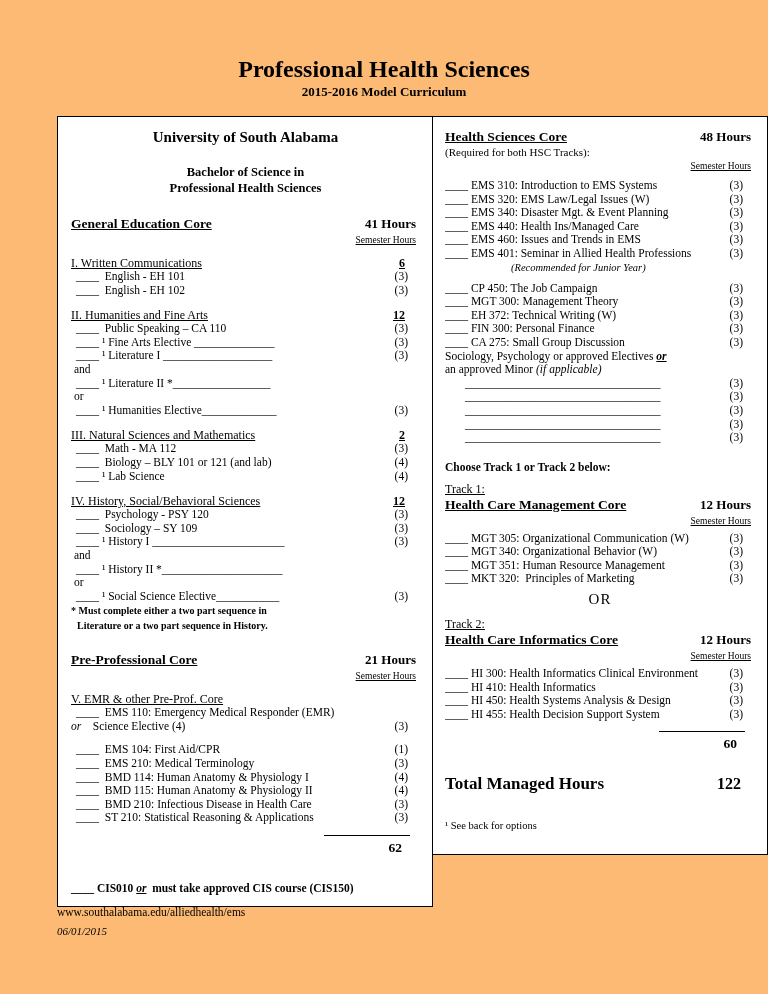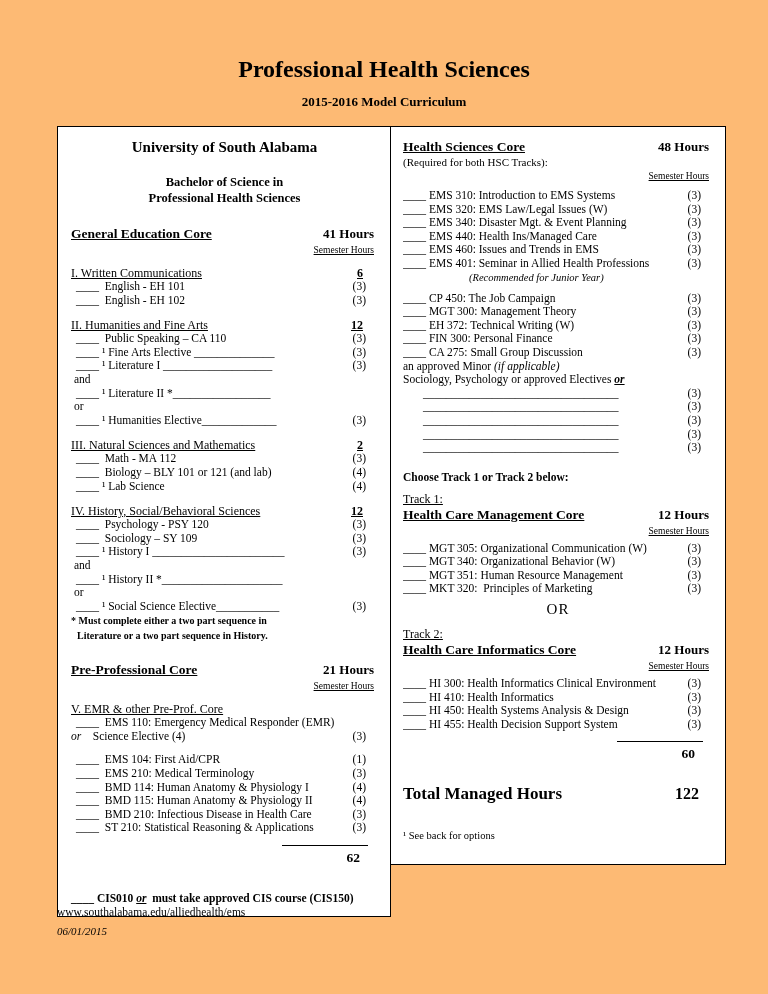--- a/index.html
+++ b/index.html
@@ -1,24 +1,24 @@
 <!DOCTYPE html>
 <html><head>
 <meta charset="utf-8">
 <style>
   * { margin:0; padding:0; box-sizing:border-box; }
   body { background:#fff; color:#000; font-family:"Liberation Serif", serif; }
   .page { position:relative; width:768px; height:994px; background:#fdba74; overflow:hidden; }
 
   .doc-title { text-align:center; font-weight:bold; font-size:24px; padding-top:56px; }
-  .doc-subtitle { text-align:center; font-weight:bold; font-size:13px; margin-top:11px; }
+  .doc-subtitle { text-align:center; font-weight:bold; font-size:13px; margin-top:1px; }
 
   .cols { display:flex; align-items:flex-start; margin:16px 0 0 57px; }
   .box { border:1px solid #000; background:#fff; }
-  .left-box  { width:334px; min-height:771px; padding:10px 12px 12px 13px; }
+  .left-box  { width:376px; min-height:771px; padding:10px 12px 12px 13px; }
   .right-box { width:336px; min-height:739px; margin-left:-1px; padding:10px 12px 12px 12px; }
 
   .uni { text-align:center; font-weight:bold; font-size:15px; margin-top:2px; }
   .degree { text-align:center; font-weight:bold; font-size:12.5px; margin-top:18px; line-height:16px; }
 
   .core-head { display:flex; align-items:baseline; margin-top:20px; }
   .core-head .h  { flex:1; font-size:13.5px; font-weight:bold; text-decoration:underline; }
   .core-head .hrs{ font-size:13px; font-weight:bold; padding-right:4px; white-space:pre; }
 
   .sem { text-align:right; font-size:9.5px; text-decoration:underline; margin-top:3px; padding-right:4px; }
@@ -283,22 +283,22 @@
         </div>
       <div class="row">
           <span class="lbl">____ FIN 300: Personal Finance</span>
           <span class="val">(3)</span>
         </div>
       <div class="row">
           <span class="lbl">____ CA 275: Small Group Discussion</span>
           <span class="val">(3)</span>
         </div>
 
+      <div class="plain"><span>Sociology, Psychology or approved Electives </span><span class="oiu">or</span></div>
       <div class="plain"><span>an approved Minor </span><span class="it">(if applicable)</span></div>
-      <div class="plain"><span>Sociology, Psychology or approved Electives </span><span class="oiu">or</span></div>
 
       <div class="row indent">
           <span class="lbl">__________________________________</span>
           <span class="val">(3)</span>
         </div>
       <div class="row indent">
           <span class="lbl">__________________________________</span>
           <span class="val">(3)</span>
         </div>
       <div class="row indent">

